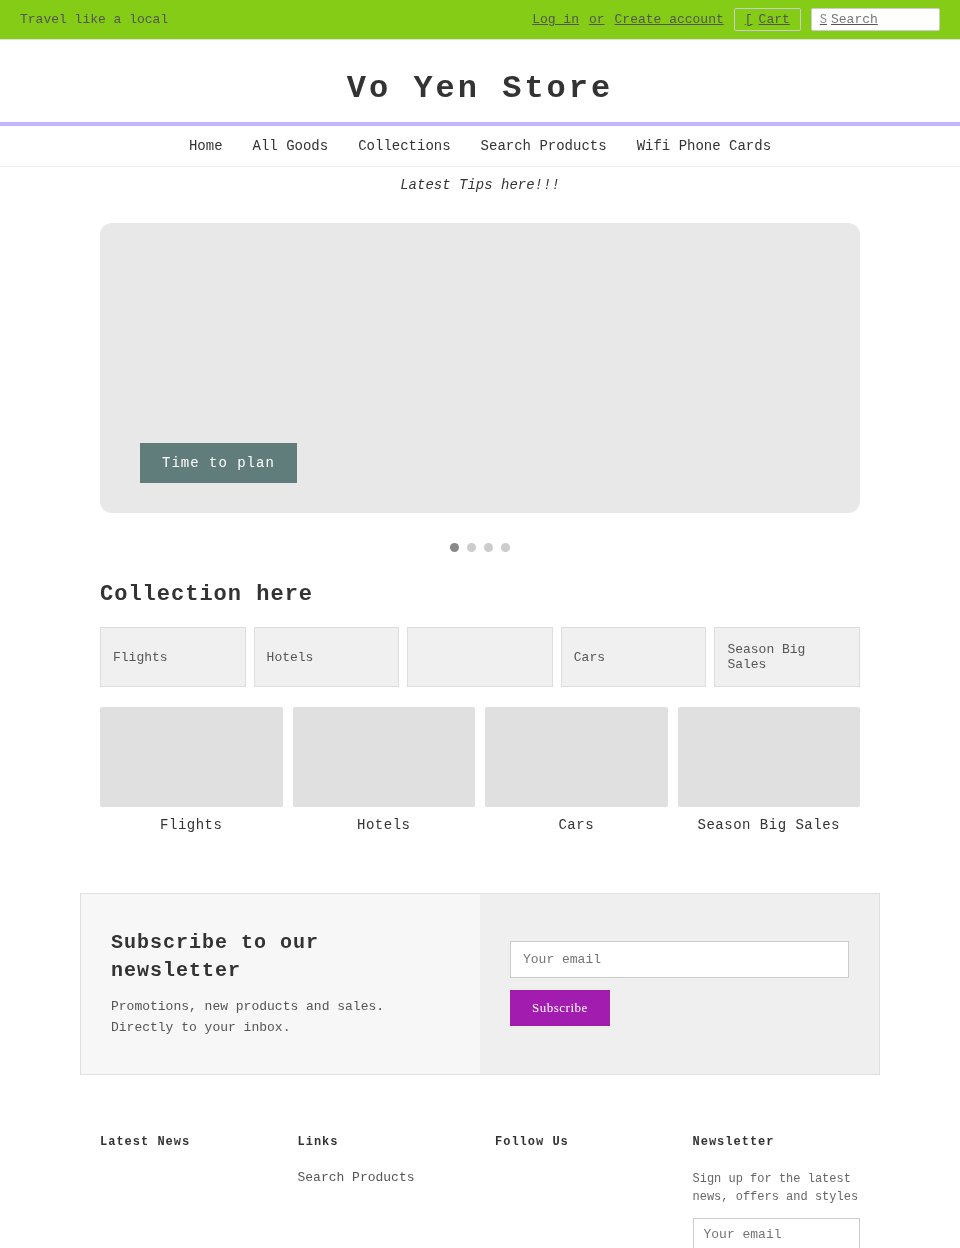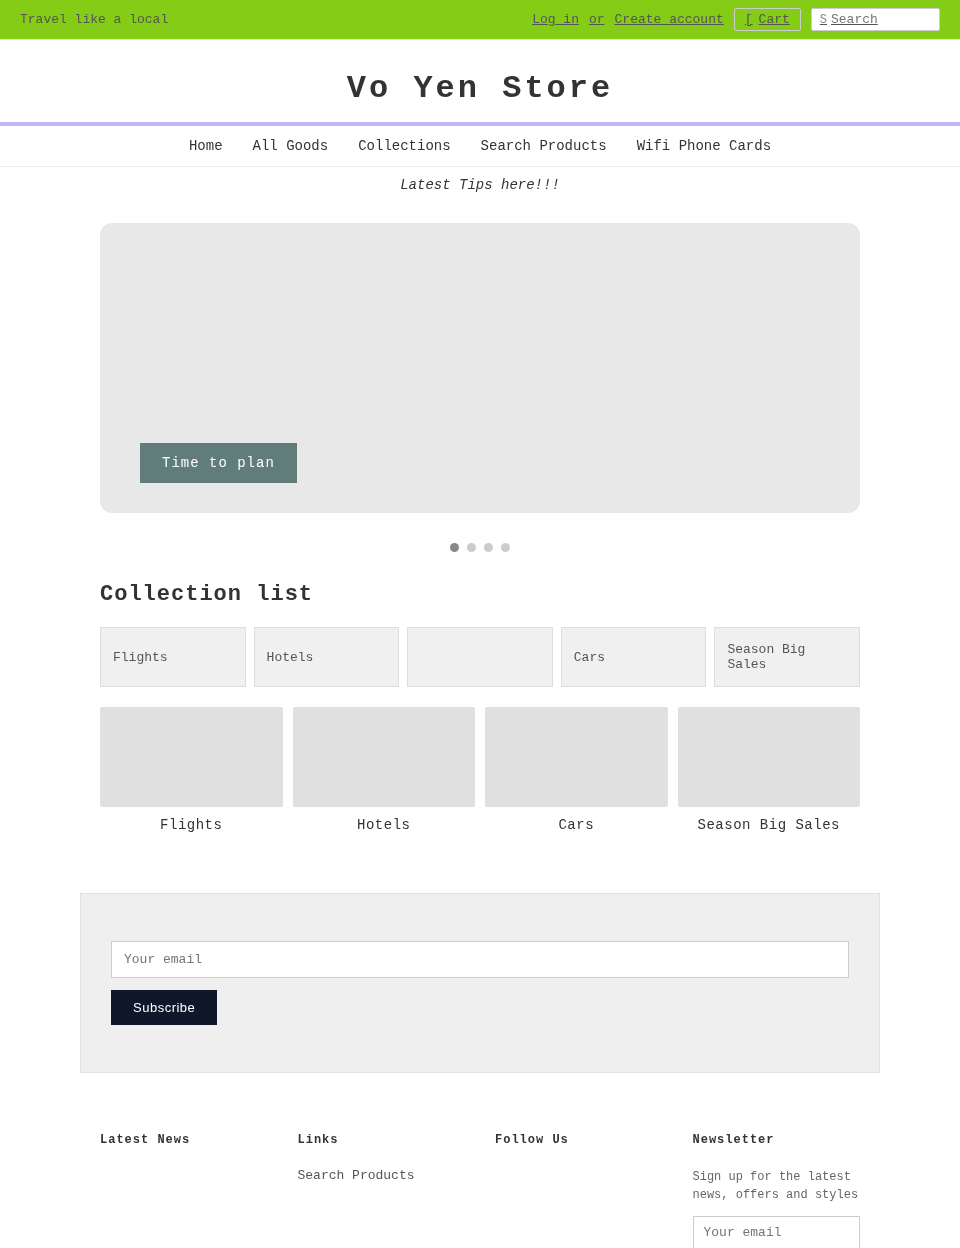--- a/index.html
+++ b/index.html
@@ -239,24 +239,24 @@
       padding: 10px 12px;
       border: 1px solid #ccc;
       font-family: 'Courier New', Courier, monospace;
       font-size: 13px;
       outline: none;
       background: #fff;
     }
     .subscribe-btn {
       width: fit-content;
       padding: 10px 22px;
-      background: #0f172a;
+      background: #a21caf;
       color: #fff;
       border: none;
-      font-family: Liberation Sans, sans-serif;
+      font-family: Liberation Serif, serif;
       font-size: 13px;
       cursor: pointer;
       letter-spacing: 0.5px;
     }
 
     
     .footer-top {
       max-width: 800px;
       margin: 0 auto 10px;
       padding: 30px 20px 20px;
@@ -336,21 +336,21 @@
   <button class="hero-btn">Time to plan</button>
 </div>
 <div class="slider-dots">
   <div class="slider-dot active"></div>
   <div class="slider-dot"></div>
   <div class="slider-dot"></div>
   <div class="slider-dot"></div>
 </div>
 
 <div class="section-container">
-  <h2 class="section-title">Collection list</h2>
+  <h2 class="section-title">Collection here</h2>
 
   <div class="collection-thumbs">
     <div class="collection-thumb">
       <span>Flights</span>
     </div>
     <div class="collection-thumb">
       <span>Hotels</span>
     </div>
     <div class="collection-thumb">
       <span></span>
@@ -377,20 +377,24 @@
       <span class="collection-card-label">Cars</span>
     </div>
     <div class="collection-card">
       <div class="collection-card-img"></div>
       <span class="collection-card-label">Season Big Sales</span>
     </div>
   </div>
 </div>
 
 <div class="newsletter-section">
+  <div class="newsletter-left">
+    <h2 class="newsletter-title">Subscribe to our newsletter</h2>
+    <p class="newsletter-desc">Promotions, new products and sales. Directly to your inbox.</p>
+  </div>
   <div class="newsletter-right">
     <input type="email" class="newsletter-email-input" placeholder="Your email" style="">
     <button class="subscribe-btn">Subscribe</button>
   </div>
 </div>
 
 <div class="footer-top">
   <div class="footer-col">
     <div class="footer-col-title">Latest News</div>
   </div>

